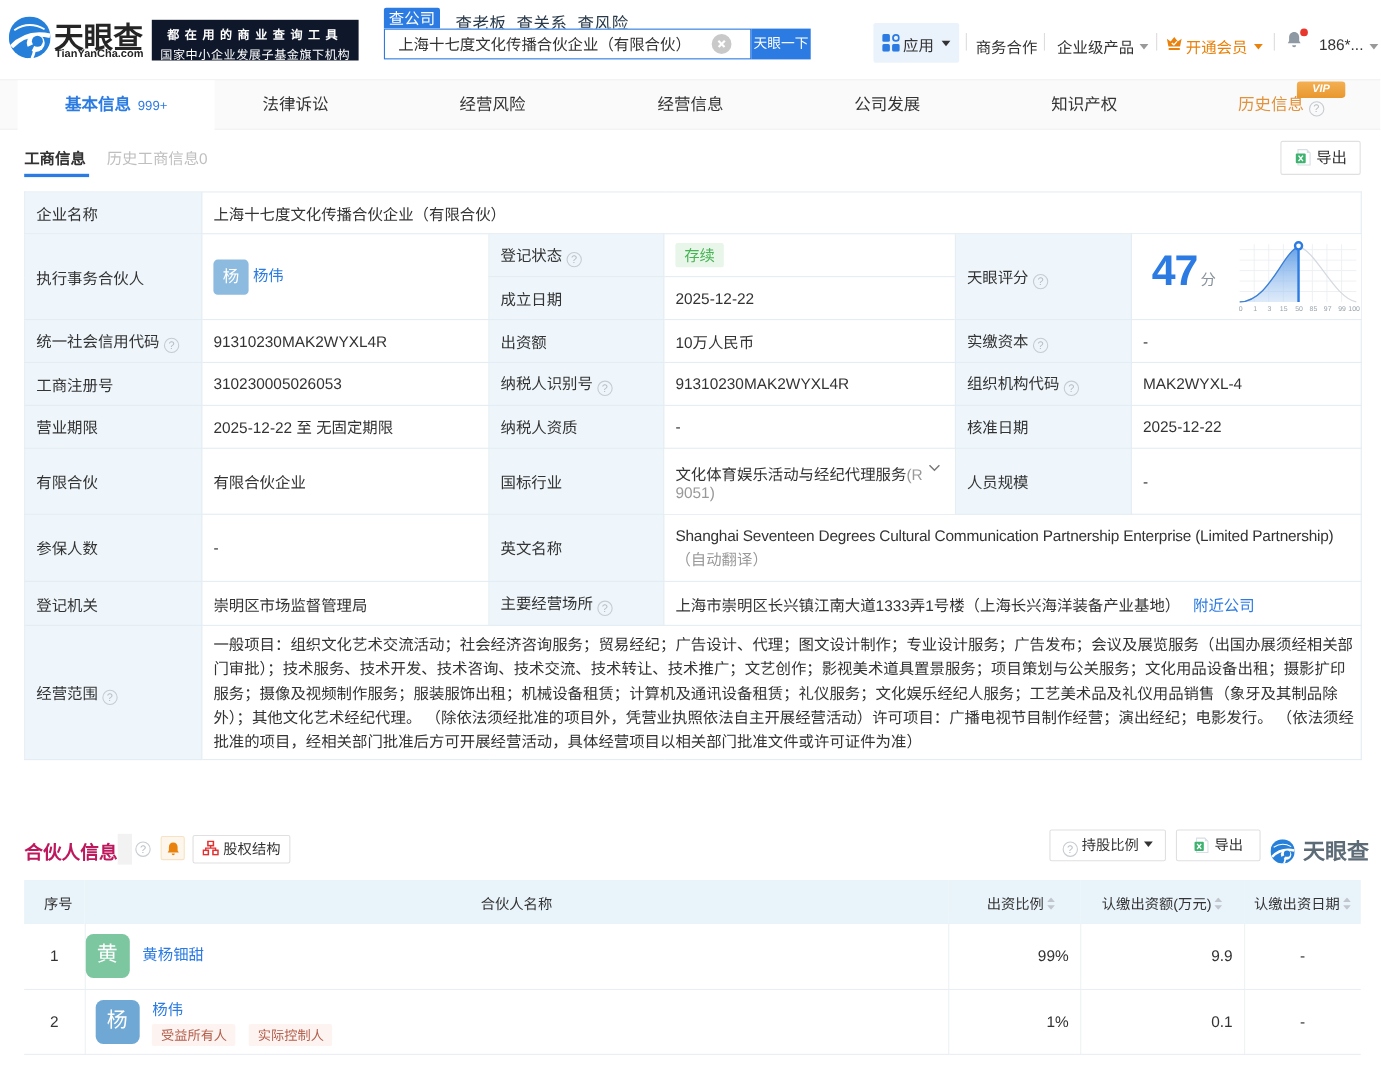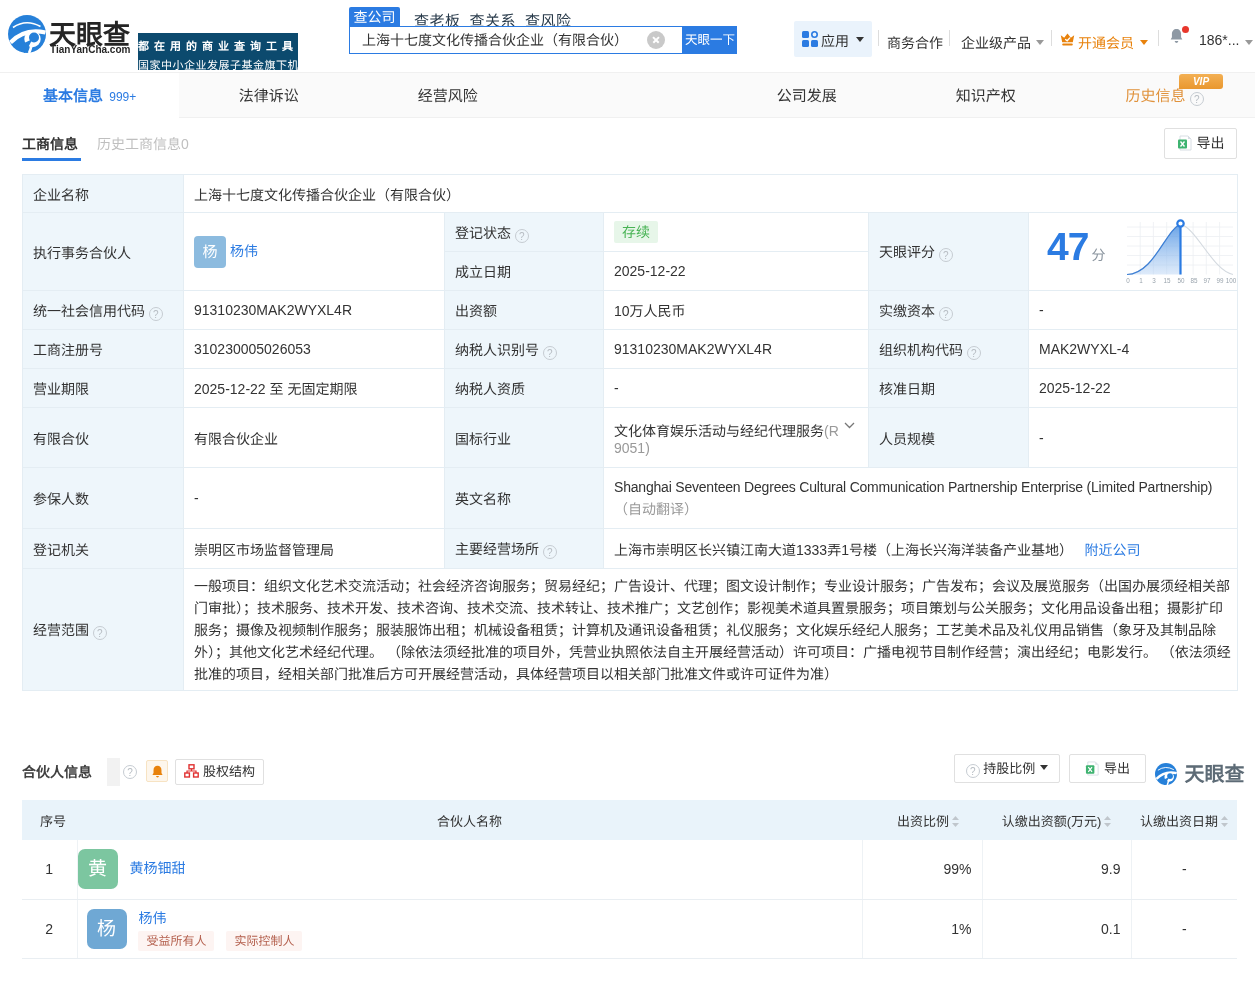--- a/index.html
+++ b/index.html
@@ -5,21 +5,21 @@
 <style>
 * { margin:0; padding:0; box-sizing:border-box; }
 html,body { width:1255px; height:988px; background:#fff; font-family:"Liberation Sans",sans-serif; color:#333; overflow:hidden; }
 #page { position:relative; width:1255px; height:988px; }
 
 
 #hdr { position:absolute; top:0; left:0; width:1255px; height:72px; background:#fff; }
 #logo-ic { position:absolute; left:8px; top:15px; width:38px; height:38px; }
 #logo-tx { position:absolute; left:49px; top:13px; font-size:27px; font-weight:bold; color:#252525; letter-spacing:0; }
 #logo-sub { position:absolute; left:50px; top:44px; font-size:10px; font-weight:bold; color:#252525; letter-spacing:0; }
-#redbox { position:absolute; left:138px; top:33px; width:160px; height:37px; background:#0c4a6e; color:#fff; text-align:center; }
+#redbox { position:absolute; left:138px; top:18px; width:188px; height:37px; background:#0f172a; color:#fff; text-align:center; }
 #redbox .l1 { font-size:11px; font-weight:bold; letter-spacing:5px; padding-top:4px; white-space:nowrap; }
 #redbox .l2 { font-size:11px; font-weight:normal; letter-spacing:.5px; padding-top:3px; white-space:nowrap; }
 
 
 #stabs { position:absolute; left:415px; top:9px; height:18px; }
 #stabs span { display:inline-block; font-size:15px; letter-spacing:.5px; color:#283a4a; margin-right:9px; }
 #stab-act { position:absolute; left:349px; top:7px; width:51px; height:19px; background:#2b7be2; color:#fff; font-size:14px; text-align:center; line-height:20px; border-radius:2px 2px 0 0; }
 #sinput { position:absolute; left:349px; top:26px; width:334px; height:28px; border:1px solid #2b7be2; background:#fff; font-size:14px; color:#333; line-height:26px; padding-left:12px; }
 #sclear { position:absolute; left:647px; top:31px; width:18px; height:18px; border-radius:50%; background:#c9c9c9; }
 #sclear::before { content:""; position:absolute; left:5px; top:8.2px; width:8px; height:1.6px; background:#fff; transform:rotate(45deg); }
@@ -61,21 +61,21 @@
 .link { color:#2b7be2; text-decoration:none; }
 .gray { color:#999; }
 #tag-cx { display:inline-block; background:#e7f6e9; color:#48b354; font-size:14px; height:22px; line-height:22px; padding:0 8px; border-radius:2px; }
 .avatar { display:inline-block; width:32px; height:32px; border-radius:4px; background:#8cbbdf; color:#fff; font-size:15px; text-align:center; line-height:32px; vertical-align:middle; }
 
 
 #score47 { font-size:39px; line-height:42px; font-weight:bold; color:#2b7be2; letter-spacing:-1px; }
 #score-fen { font-size:14px; font-weight:normal; color:#8a949e; margin-left:3px; letter-spacing:0; }
 
 
-#p-title { position:absolute; left:22px; top:761px; font-size:14px; font-weight:bold; color:#404040; }
+#p-title { position:absolute; left:22px; top:761px; font-size:17px; font-weight:bold; color:#be185d; }
 #p-gray { position:absolute; left:107px; top:758px; width:13px; height:28px; background:#f2f2f2; }
 #p-q { position:absolute; left:123px; top:765px; }
 #p-bell { position:absolute; left:146px; top:760px; width:22px; height:22px; background:#fdf6ec; border:1px solid #f7e3c3; border-radius:2px; text-align:center; }
 #p-struct { position:absolute; left:175px; top:759px; height:26px; border:1px solid #e0e0e0; border-radius:2px; font-size:13px; color:#333; line-height:24px; padding:0 8px; background:#fff; }
 #p-ratio { position:absolute; left:954px; top:754px; width:106px; height:29px; border:1px solid #e0e0e0; border-radius:2px; background:#fff; font-size:13px; color:#333; line-height:27px; text-align:center; }
 #p-exp { position:absolute; left:1069px; top:754px; width:77px; height:29px; border:1px solid #e0e0e0; border-radius:2px; background:#fff; font-size:13px; color:#333; line-height:27px; text-align:center; }
 #p-logo { position:absolute; left:1155px; top:758px; }
 
 
 #pt { position:absolute; left:22px; top:800px; border-collapse:collapse; table-layout:fixed; width:1215px; }
@@ -138,23 +138,24 @@
       <svg width="15" height="17" viewBox="0 0 18 20">
           <path d="M9 1 C5.7 1 3.5 3.5 3.5 7 L3.5 11 L2 13.5 L16 13.5 L14.5 11 L14.5 7 C14.5 3.5 12.3 1 9 1 Z" fill="#8e99a4"></path>
           <path d="M6.8 15.5 a2.2 2.2 0 0 0 4.4 0 Z" fill="#8e99a4"></path>
         </svg>
       <span class="dot"></span>
     </div>
     <div id="m-user">186*...<span class="tri"></span></div>
   </div>
 
   <div id="nav">
-    <div class="t act" style="left:0;">基本信息 <span class="badge">999+</span></div>
+    <div class="t act" style="left:16px;">基本信息 <span class="badge">999+</span></div>
     <div class="t" style="left:179px;">法律诉讼</div>
     <div class="t" style="left:358px;">经营风险</div>
+    <div class="t" style="left:538px;">经营信息</div>
     <div class="t" style="left:717px;">公司发展</div>
     <div class="t" style="left:896px;">知识产权</div>
     <div class="t hist" style="left:1075px;">历史信息 <span class="qmark">?</span><span id="vip-tag">VIP</span></div>
     <div style="position:absolute;left:0;top:46px;width:179px;height:1px;background:#fff"></div>
   </div>
 
   <div id="sub1">工商信息</div>
   <div id="sub1u"></div>
   <div id="sub2">历史工商信息0</div>
   <div id="exp1"><svg width="16" height="16" viewBox="0 0 16 16" style="vertical-align:-3px;margin-right:4px">

